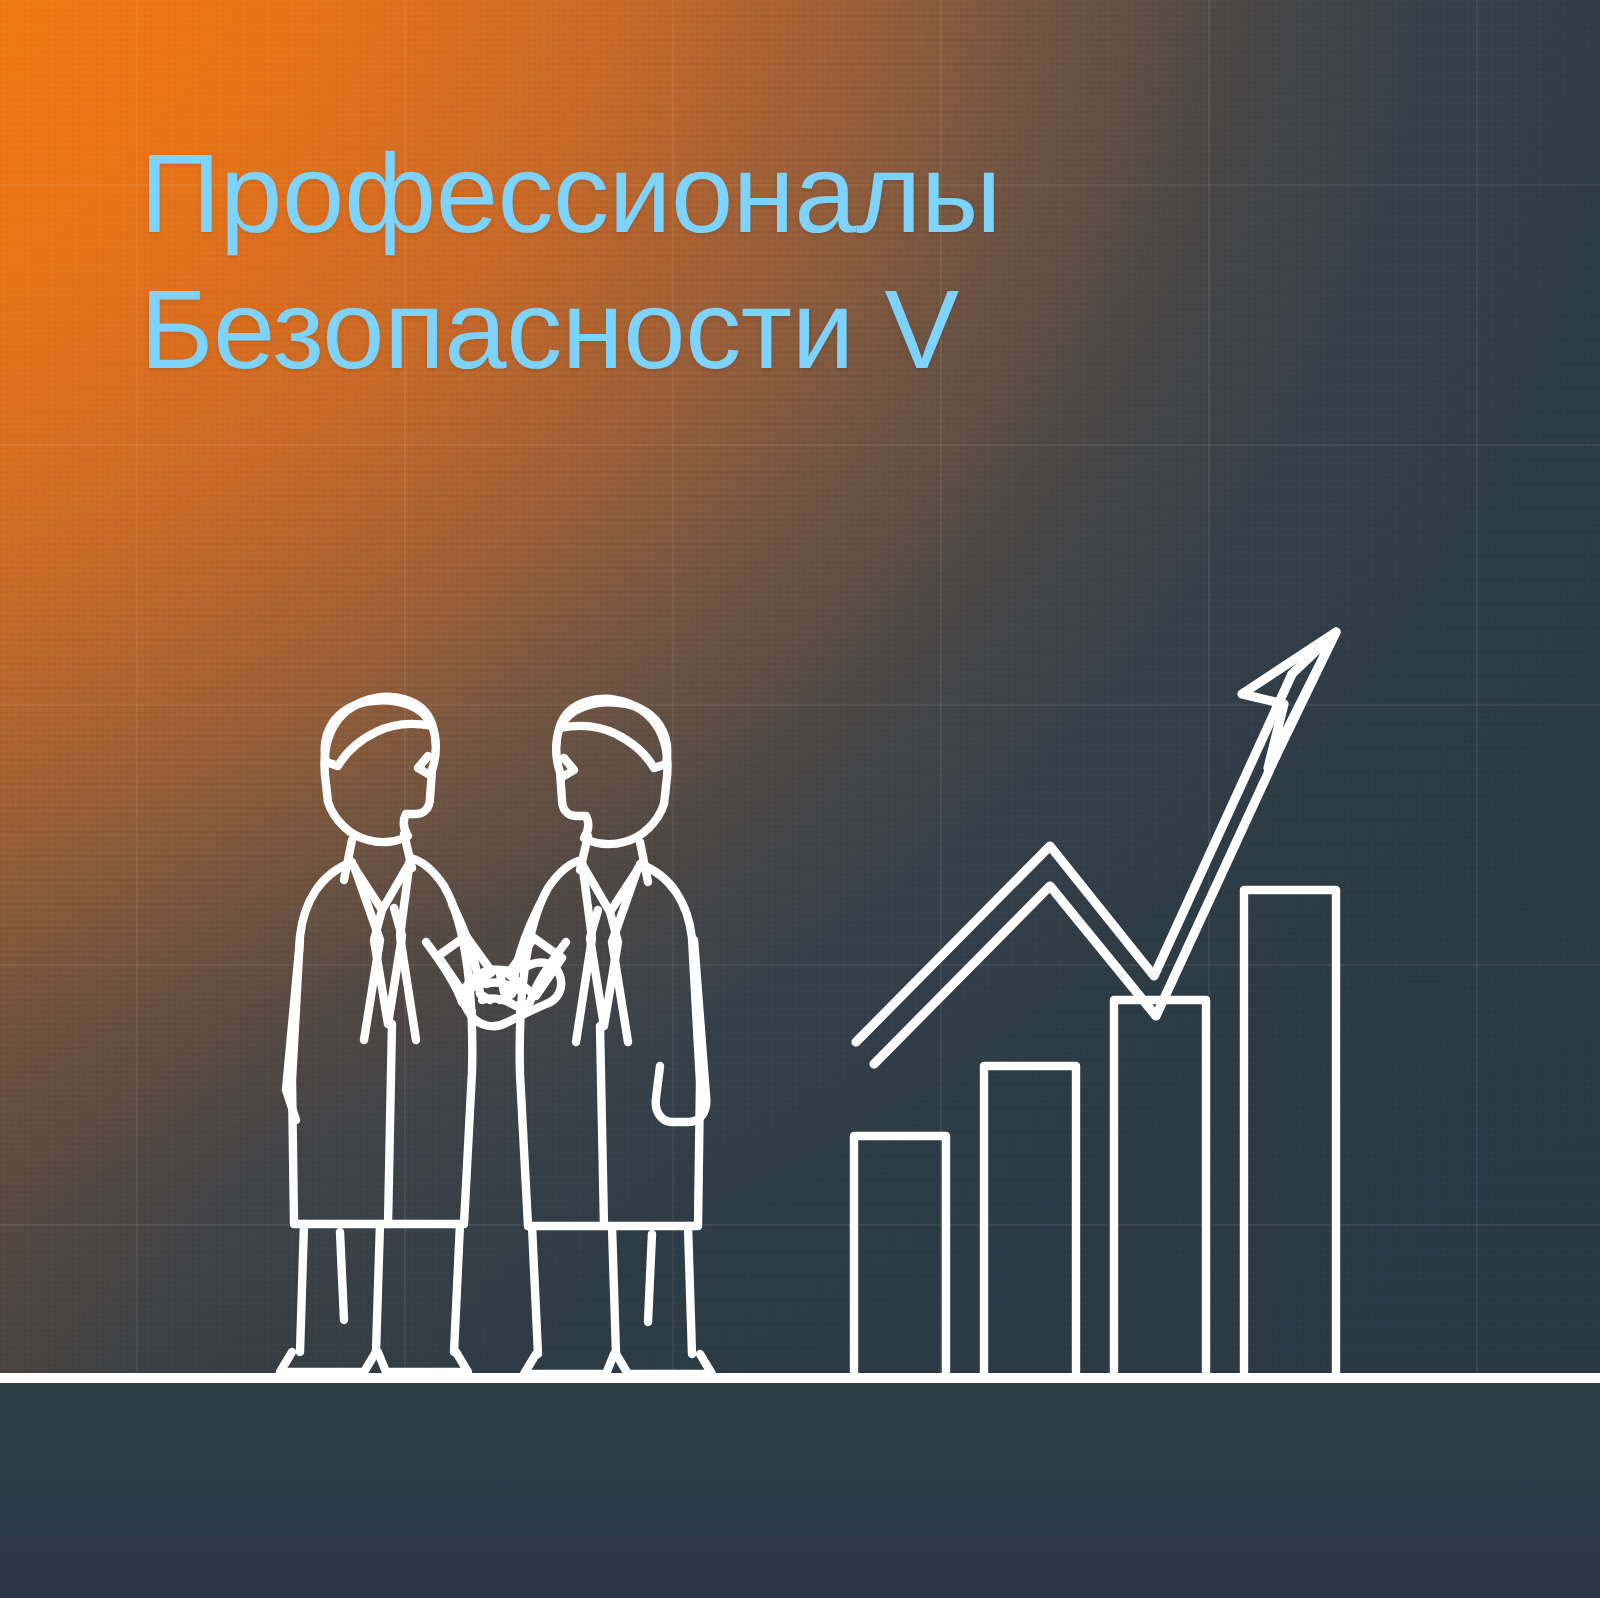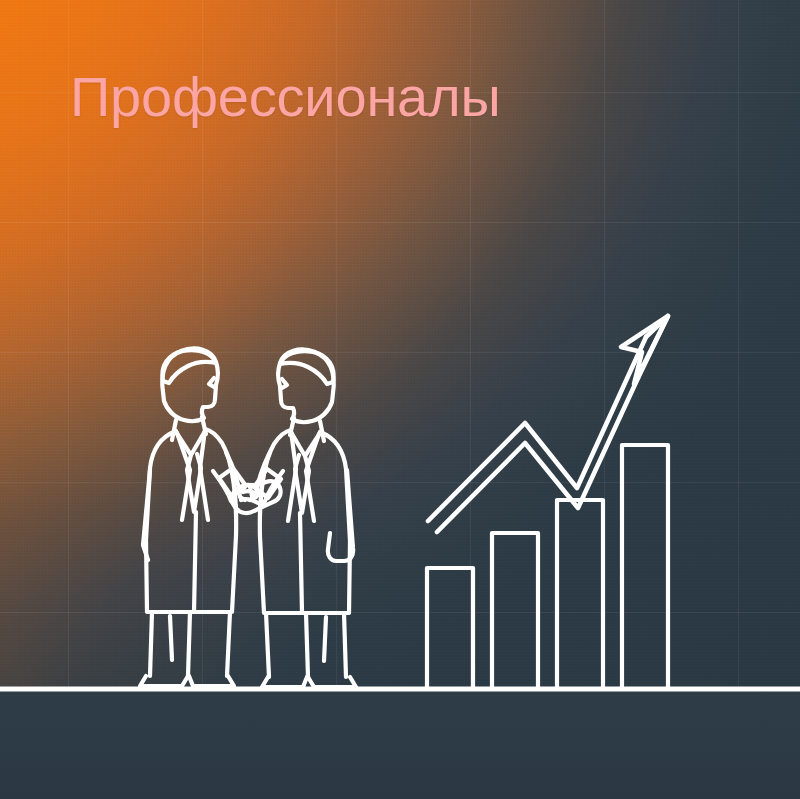--- a/index.html
+++ b/index.html
@@ -90,21 +90,21 @@
 
   
   .title-block {
     position: absolute;
     left: 70px;
     top: 63px;
     width: 620px;
     z-index: 6;
   }
   .title-line {
-    color: #fca5a5;
+    color: #7dd3fc;
     font-size: 56px;
     line-height: 68px;
     font-weight: 400;
     letter-spacing: -0.2px;
     white-space: nowrap;
     text-shadow: 0 1px 2px rgba(0,0,0,0.10);
   }
 
   
   .artwork {
@@ -121,20 +121,21 @@
 
   <div class="bg-base"></div>
   <div class="bg-tint"></div>
   <div class="bg-corner-dark"></div>
   <div class="bg-grid"></div>
   <div class="bg-noise"></div>
   <div class="ground-fill"></div>
 
   <div class="title-block">
     <div class="title-line">Профессионалы</div>
+    <div class="title-line">Безопасности V</div>
   </div>
 
   <div class="artwork">
     <svg width="800" height="799" viewBox="0 0 800 799" fill="none" stroke="#ffffff" stroke-width="4.2" stroke-linecap="round" stroke-linejoin="round">
 
       <line x1="0" y1="689" x2="800" y2="689" stroke-width="5"></line>
 
       <g>
 
         <path d="M163,392

